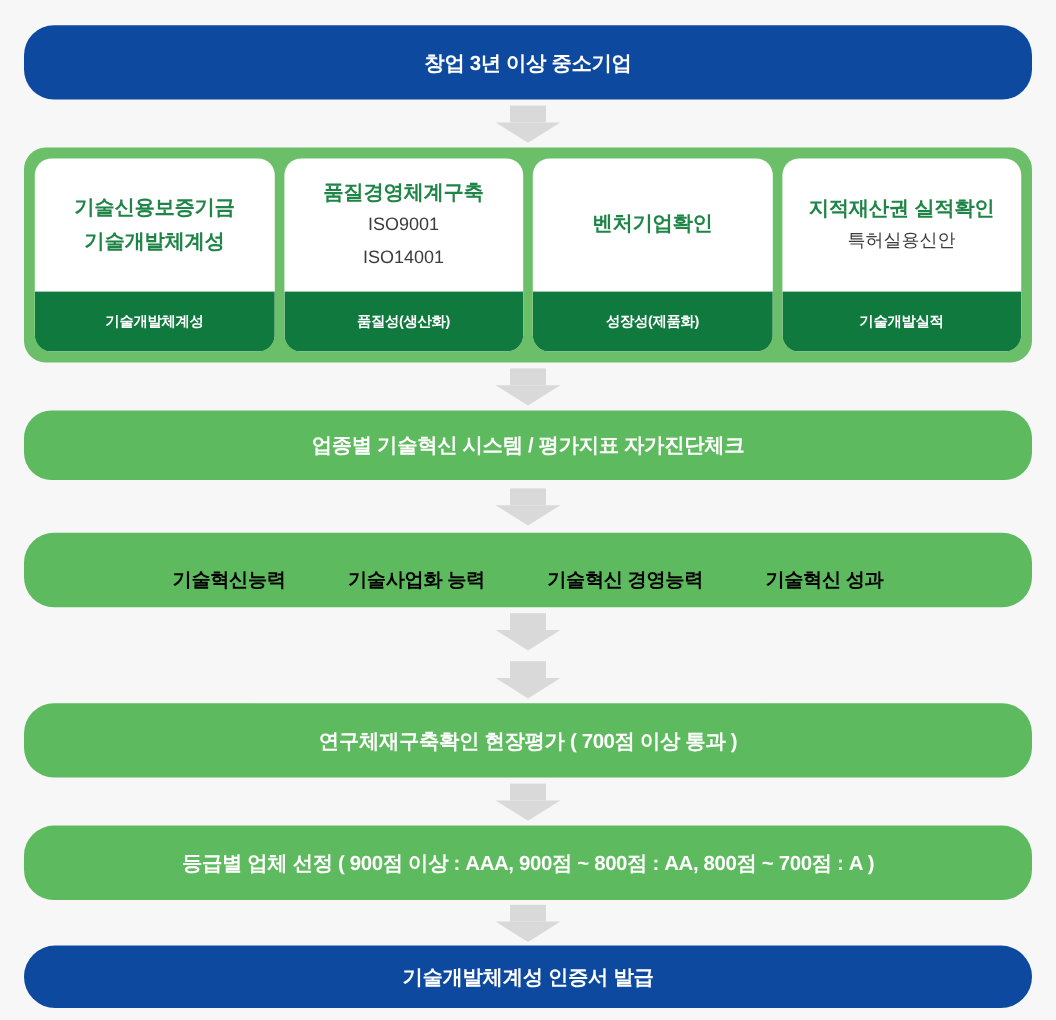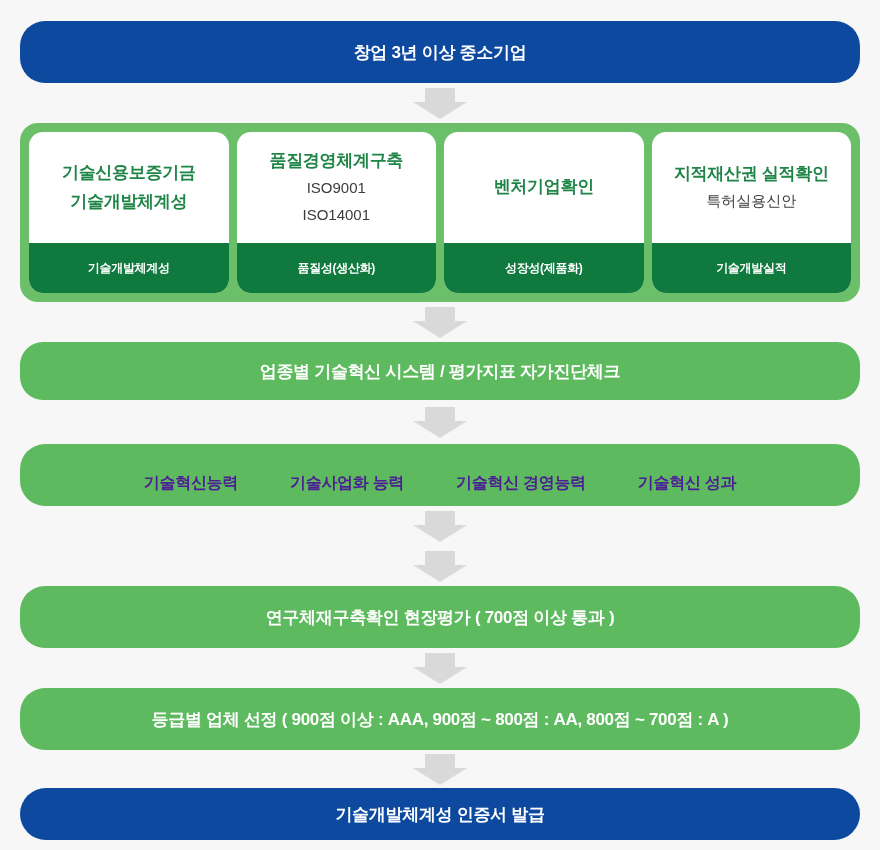--- a/index.html
+++ b/index.html
@@ -98,21 +98,21 @@
     justify-content: center;
     letter-spacing: -0.3px;
   }
   .caps-row {
     display: flex;
     align-items: center;
     justify-content: center;
     gap: 52px;
     width: 100%;
   }
-  .caps-row span { font-weight: bold; font-size: 16px; color: #4c1d95; letter-spacing: -0.3px; margin-top: 17px; }
+  .caps-row span { font-weight: bold; font-size: 16px; color: #000000; letter-spacing: -0.3px; margin-top: 17px; }
 </style>
 </head>
 <body>
 
 <div class="page">
 
   <div class="pill blue">
     <span>창업 3년 이상 중소기업</span>
   </div>
 

